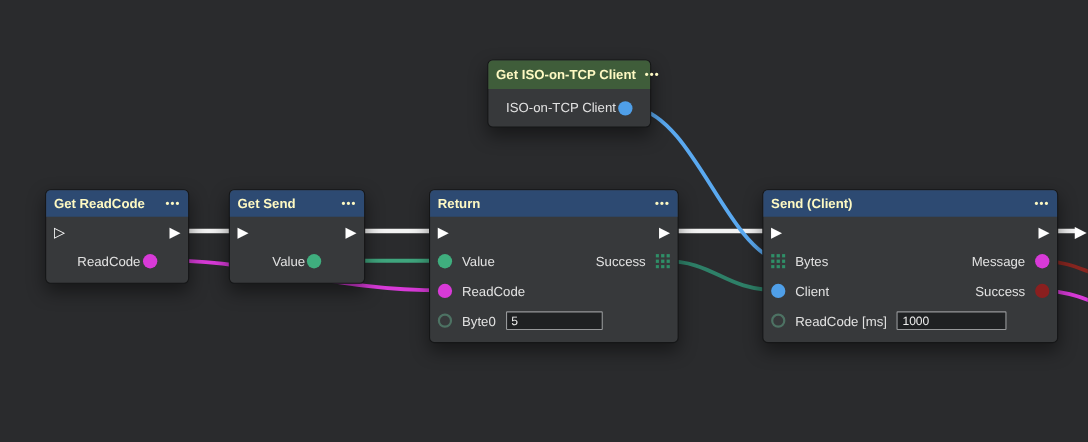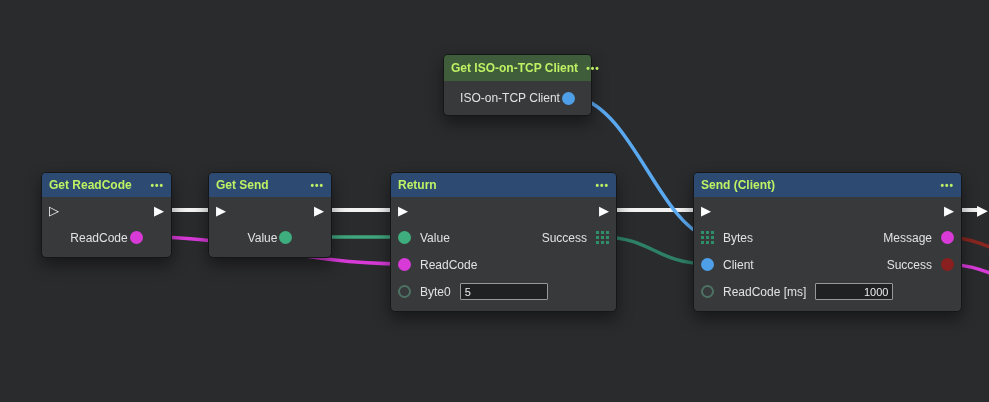--- a/index.html
+++ b/index.html
@@ -1,20 +1,20 @@
 <!DOCTYPE html>
 <html><head>
 <meta charset="utf-8">
 <style>
   *{box-sizing:border-box;margin:0;padding:0}
   html,body{background:#2a2b2d}
   #canvas{position:relative;width:989px;height:402px;background:#2a2b2d;overflow:hidden;font-family:"Liberation Sans",sans-serif}
   #wires{position:absolute;left:0;top:0;z-index:1}
   .node{position:absolute;z-index:2;background:#37393b;border:1px solid #151617;border-radius:5px;box-shadow:0 7px 16px rgba(0,0,0,.45);color:#e2e2e2}
-  .hdr{display:flex;justify-content:space-between;align-items:center;height:24px;padding:0 7px;border-radius:4px 4px 0 0;font-size:12px;font-weight:700;color:#bef264;white-space:nowrap}
+  .hdr{display:flex;justify-content:space-between;align-items:center;height:24px;padding:0 7px;border-radius:4px 4px 0 0;font-size:12px;font-weight:700;color:#fef9c3;white-space:nowrap}
   .hdr.lg{height:26px}
   .hdr-blue{background:#2d4a72}
   .hdr-green{background:#3f5d3a}
   .dots{font-size:10px;letter-spacing:1px;margin-left:8px;cursor:pointer}
   .row{display:flex;align-items:center;height:27px;padding:0 7px;font-size:12px}
   .row.lg{height:34px}
   .row.exec{justify-content:space-between}
   .row.out{justify-content:center;gap:2px}
   .row.split{justify-content:space-between}
   .grp{display:flex;align-items:center;gap:9px}
@@ -170,20 +170,20 @@
       </span>
       <span class="grp">
         <span class="lbl">Success</span>
         <span class="circle c-darkred"></span>
       </span>
     </div>
     <div class="row">
       <span class="grp">
         <span class="hollow"></span>
         <span class="lbl">ReadCode [ms]</span>
-        <input class="field" style="width: 78px; text-align: right;" type="text" value="1000">
+        <input class="field" style="width: 100px;" type="text" value="1000">
       </span>
     </div>
   </div>
 
   <span class="edge-tri">▶</span>
 
 </div>
 
 </body></html>

